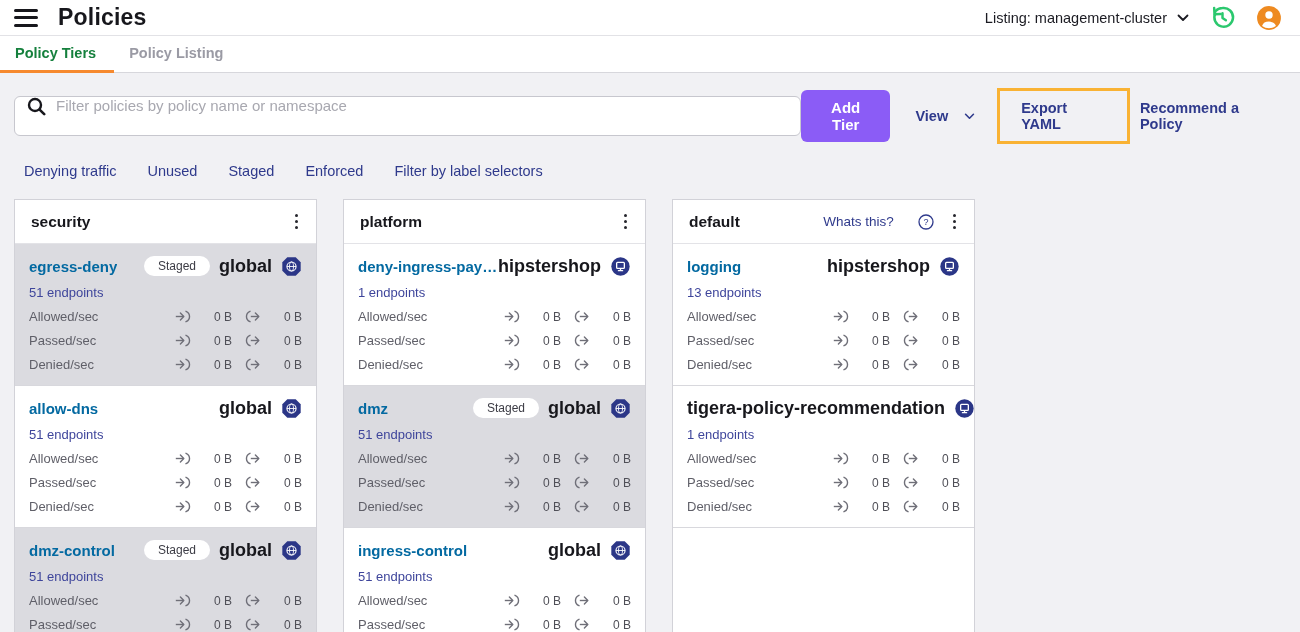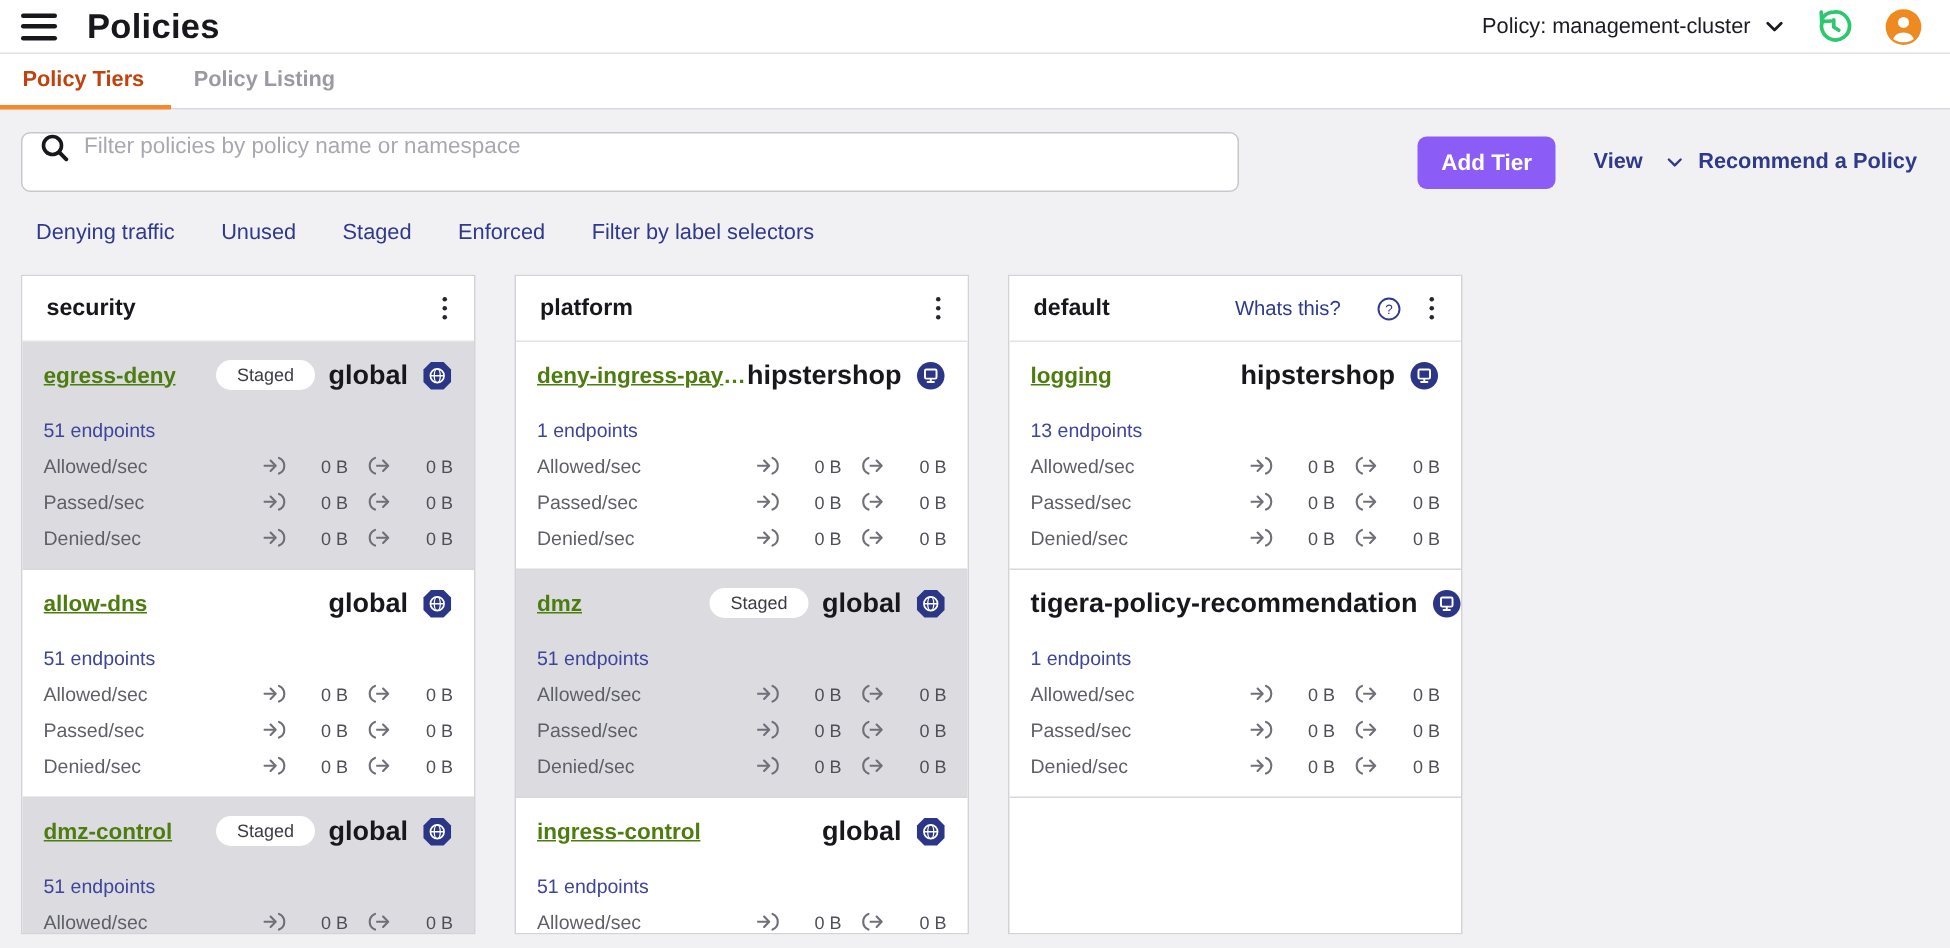--- a/index.html
+++ b/index.html
@@ -14,21 +14,21 @@
   .hamburger span { height:3px; background:#17171c; border-radius:2px; }
   .app-title { margin-left:20px; font-size:23px; font-weight:800; color:#17171c; letter-spacing:.2px; }
   .topbar-right { margin-left:auto; display:flex; align-items:center; gap:20px; }
   .cluster-select { display:flex; align-items:center; gap:10px; font-size:14.5px; color:#1b1b22; cursor:pointer; }
   .icon-btn { display:flex; align-items:center; cursor:pointer; }
 
   
   .tabbar { height:37px; background:#fff; border-bottom:1px solid #d7d7dc; display:flex; }
   .tab { display:flex; align-items:center; padding:0 18px 0 15px; font-size:14.5px;
     font-weight:700; color:#9a9aa4; cursor:pointer; border-bottom:3px solid transparent; margin-bottom:-1px; }
-  .tab.active { color:#c2410c; border-bottom-color:#f6892e; }
+  .tab.active { color:#15803d; border-bottom-color:#f6892e; }
 
   
   .toolbar { display:flex; align-items:center; margin:15px 22px 0 14px; }
   .search-box { width:812px; height:40px; background:#fff; border:1px solid #c7c7ce;
     border-radius:6px; display:flex; align-items:flex-start; padding:0 12px; gap:10px; }
   .search-box input { border:none; outline:none; flex:1; font-size:15px; color:#2a2a30;
     font-family:"Liberation Sans", sans-serif; background:transparent; }
   .search-box input::placeholder { color:#a8a8b0; }
   .toolbar-right { margin-left:auto; display:flex; align-items:center; }
   .btn-primary { background:#8b5cf6; color:#fff; font-size:15px; font-weight:700;
@@ -55,45 +55,45 @@
   .tier-help { display:flex; align-items:center; gap:24px; color:#2f3a8c; font-size:13.5px;
     font-weight:500; cursor:pointer; }
   .kebab { display:flex; flex-direction:column; gap:2.5px; padding:3px 6px; cursor:pointer; }
   .kebab i { width:3.2px; height:3.2px; border-radius:50%; background:#26262c; }
   .cards { flex:1; overflow:hidden; }
 
   
   .policy-card { padding:10px 14px 13px; border-bottom:1px solid #d8d8dd; background:#fff; cursor:pointer; }
   .policy-card.staged { background:#dbdbe0; }
   .card-top { display:flex; align-items:center; min-height:24px; }
-  .policy-name { font-size:15px; font-weight:700; color:#4d7c0f; white-space:nowrap;
-    overflow:hidden; text-overflow:ellipsis; flex:0 1 auto; min-width:0;text-decoration:underline; }
+  .policy-name { font-size:15px; font-weight:700; color:#0369a1; white-space:nowrap;
+    overflow:hidden; text-overflow:ellipsis; flex:0 1 auto; min-width:0; }
   .card-top-right { margin-left:auto; display:flex; align-items:center; gap:9px; flex:0 0 auto; }
   .staged-pill { background:#fff; border-radius:12px; padding:3px 14px; font-size:12px;
     color:#3c3c45; font-weight:500; }
   .scope-label { font-size:18px; font-weight:700; color:#17171c; white-space:nowrap; }
-  .endpoints-link { margin-top:17px; font-size:13px; color:#3e459b; font-weight:500; cursor:pointer; width:fit-content; }
+  .endpoints-link { margin-top:7px; font-size:13px; color:#3e459b; font-weight:500; cursor:pointer; width:fit-content; }
   .metric-row { display:flex; align-items:center; margin-top:9px; }
   .metric-label { font-size:13px; color:#5f5f68; }
   .metric-vals { margin-left:auto; display:flex; align-items:center; gap:13px; }
   .metric-val { display:flex; align-items:center; gap:23px; font-size:12px; color:#4f4f57; }
 </style>
 </head>
 <body>
 
 <header class="topbar">
   <div class="hamburger">
     <span></span>
       <span></span>
       <span></span>
   </div>
   <div class="app-title">Policies</div>
   <div class="topbar-right">
     <div class="cluster-select">
-      <span>Policy: management-cluster</span>
+      <span>Listing: management-cluster</span>
       <svg width="12" height="8" viewBox="0 0 12 8">
         <path d="M1.5 1.5 L6 6 L10.5 1.5" fill="none" stroke="#1b1b22" stroke-width="1.8" stroke-linecap="round" stroke-linejoin="round"></path>
       </svg>
     </div>
     <div class="icon-btn">
       <svg width="27" height="27" viewBox="0 0 24 24">
         <path d="M4.6 3.6 L4.9 9.2 L10.4 8.9" fill="none" stroke="#2bc86e" stroke-width="2.2" stroke-linecap="round" stroke-linejoin="round"></path>
         <path d="M5.6 8.2 A 8.3 8.3 0 1 0 12 3.6 c -2.5 0 -4.8 1.1 -6.3 2.9" fill="none" stroke="#2bc86e" stroke-width="2.2" stroke-linecap="round"></path>
         <path d="M12 8.2 V 12.4 L 15 14.4" fill="none" stroke="#2bc86e" stroke-width="2.2" stroke-linecap="round" stroke-linejoin="round"></path>
       </svg>
@@ -125,20 +125,23 @@
     </svg>
     <input type="text" placeholder="Filter policies by policy name or namespace" style="">
   </div>
   <div class="toolbar-right">
     <button class="btn-primary">Add Tier</button>
     <div class="link-btn view-btn">
       <span>View</span>
       <svg width="11" height="7" viewBox="0 0 12 8">
         <path d="M1.5 1.5 L6 6 L10.5 1.5" fill="none" stroke="#2f3a8c" stroke-width="1.8" stroke-linecap="round" stroke-linejoin="round"></path>
       </svg>
+    </div>
+    <div class="export-wrap">
+      <span class="link-btn">Export YAML</span>
     </div>
     <div class="link-btn recommend-btn">Recommend a Policy</div>
   </div>
 </div>
 
 <div class="quick-filters">
   <span class="quick-filter">Denying traffic</span>
   <span class="quick-filter">Unused</span>
   <span class="quick-filter">Staged</span>
   <span class="quick-filter">Enforced</span>

